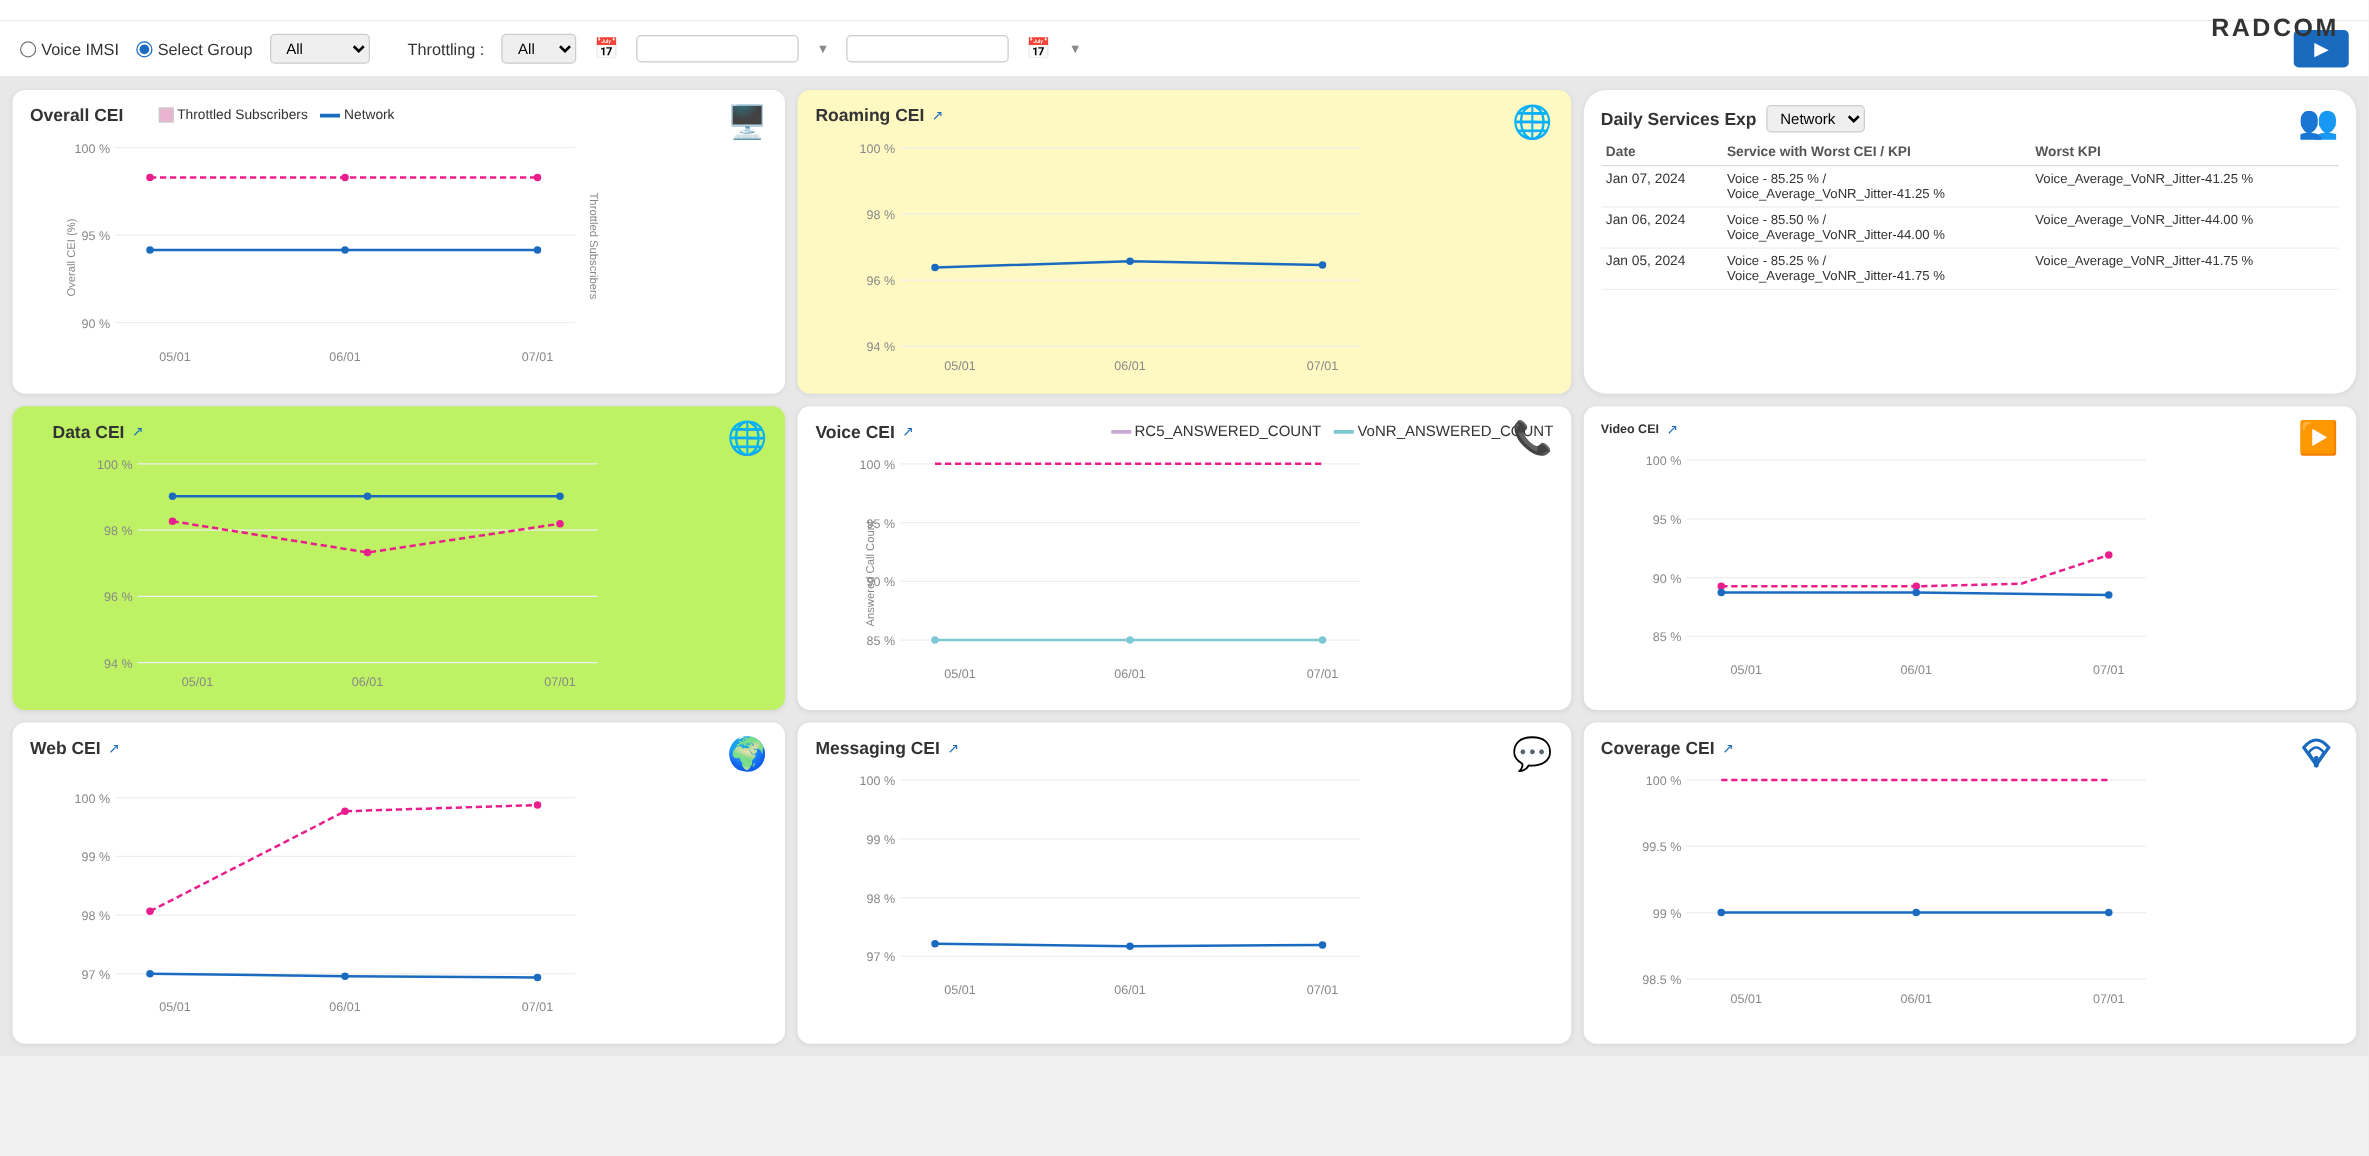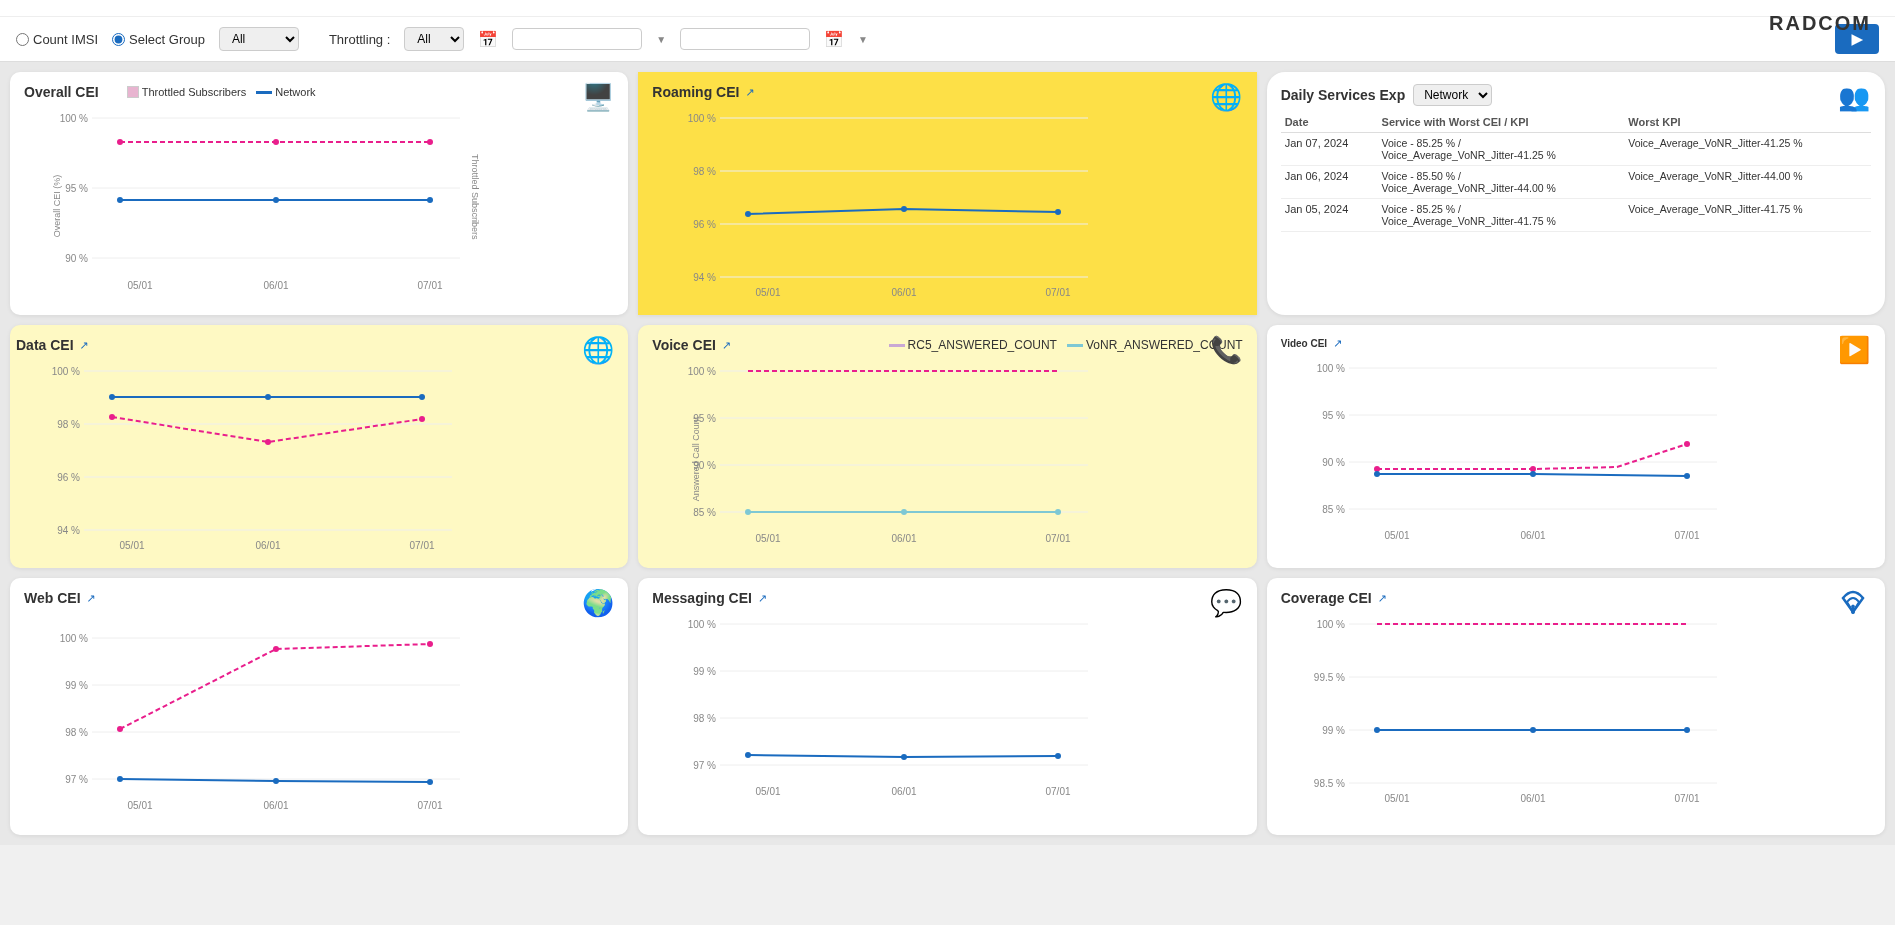--- a/index.html
+++ b/index.html
@@ -11,21 +11,21 @@
 <body>
 
 <div style="position:relative; background:#fff; padding:10px 0 6px;">
   <div style="position:absolute; top:12px; right:24px; font-size:20px; font-weight:bold; letter-spacing:2px; font-family:Arial Black, Arial, sans-serif;">RADCOM</div>
 </div>
 
 <div style="display:flex; align-items:center; padding:7px 16px; background:#fff; border-top:1px solid #eee; border-bottom:1px solid #ddd; gap:14px;">
   <div style="display:flex; gap:14px; align-items:center;">
     <label style="display:flex;align-items:center;gap:4px;font-size:13px;">
       <input type="radio" name="mode" style="">
-      <span>Count IMSI</span>
+      <span>Voice IMSI</span>
     </label>
     <label style="display:flex;align-items:center;gap:4px;font-size:13px;">
       <input type="radio" name="mode" checked="" style="accent-color: rgb(26, 107, 191);">
       <span>Select Group</span>
     </label>
   </div>
   <select style="border:1px solid #ccc;border-radius:4px;padding:3px 8px;font-size:12px;min-width:80px;">
     <option>All</option>
   </select>
   <span style="font-size:13px; margin-left:16px; font-weight:500;">Throttling :</span>
@@ -82,21 +82,21 @@
         <polyline points="60,96 216,96 370,96" fill="none" stroke="#1a6bbf" stroke-width="2"></polyline>
         <circle cx="60" cy="96" r="3" fill="#1a6bbf"></circle>
         <circle cx="216" cy="96" r="3" fill="#1a6bbf"></circle>
         <circle cx="370" cy="96" r="3" fill="#1a6bbf"></circle>
 
         <text x="412" y="50" font-size="9" fill="#888" transform="rotate(90,412,50)" text-anchor="start">Throttled Subscribers</text>
       </svg>
     </div>
   </div>
 
-  <div style="background:#fde047; border-radius:0; padding:12px 14px 8px; box-shadow:0 1px 4px rgba(0,0,0,0.08); position:relative;">
+  <div style="background:#fef9c3; border-radius:10px; padding:12px 14px 8px; box-shadow:0 1px 4px rgba(0,0,0,0.08); position:relative;">
     <div style="display:flex; align-items:center; gap:6px; margin-bottom:2px;">
       <span style="font-size:14px;font-weight:bold;">Roaming CEI</span>
       <span style="font-size:11px;color:#1a6bbf;cursor:pointer;">↗</span>
     </div>
     <div style="position:absolute;top:10px;right:14px;font-size:26px;color:#1a6bbf;">🌐</div>
     <div style="position:relative; margin-left:36px; margin-top:4px;">
       <svg width="420" height="200" viewBox="0 0 420 200">
         <text x="28" y="18" font-size="10" fill="#888" text-anchor="end">100 %</text>
         <text x="28" y="71" font-size="10" fill="#888" text-anchor="end">98 %</text>
         <text x="28" y="124" font-size="10" fill="#888" text-anchor="end">96 %</text>
@@ -146,21 +146,21 @@
   </tr>
           <tr>
     <td style="padding:4px;border-bottom:1px solid #eee;vertical-align:top;white-space:nowrap;font-size:11px;">Jan 05, 2024</td>
     <td style="padding:4px;border-bottom:1px solid #eee;vertical-align:top;font-size:10.5px;">Voice - 85.25 % /<br>Voice_Average_VoNR_Jitter-41.75 %</td>
     <td style="padding:4px;border-bottom:1px solid #eee;vertical-align:top;font-size:10.5px;">Voice_Average_VoNR_Jitter-41.75 %</td>
   </tr>
         </tbody>
     </table>
   </div>
 
-  <div style="background:#fef9c3; border-radius:10px; padding:12px 6px 8px; box-shadow:0 1px 4px rgba(0,0,0,0.08); position:relative;">
+  <div style="background:#bef264; border-radius:10px; padding:12px 32px 8px; box-shadow:0 1px 4px rgba(0,0,0,0.08); position:relative;">
     <div style="display:flex; align-items:center; gap:6px; margin-bottom:2px;">
       <span style="font-size:14px;font-weight:bold;">Data CEI</span>
       <span style="font-size:11px;color:#1a6bbf;cursor:pointer;">↗</span>
     </div>
     <div style="position:absolute;top:10px;right:14px;font-size:26px;color:#1a6bbf;">🌐</div>
     <div style="position:relative; margin-left:36px; margin-top:4px;">
       <svg width="420" height="200" viewBox="0 0 420 200">
         <text x="28" y="18" font-size="10" fill="#888" text-anchor="end">100 %</text>
         <text x="28" y="71" font-size="10" fill="#888" text-anchor="end">98 %</text>
         <text x="28" y="124" font-size="10" fill="#888" text-anchor="end">96 %</text>
@@ -179,21 +179,21 @@
         <circle cx="370" cy="40" r="3" fill="#1a6bbf"></circle>
 
         <polyline points="60,60 216,85 370,62" fill="none" stroke="#e91e8c" stroke-width="2" stroke-dasharray="5,3"></polyline>
         <circle cx="60" cy="60" r="3" fill="#e91e8c"></circle>
         <circle cx="216" cy="85" r="3" fill="#e91e8c"></circle>
         <circle cx="370" cy="62" r="3" fill="#e91e8c"></circle>
       </svg>
     </div>
   </div>
 
-  <div style="background:#fef9c3; border-radius:10px; padding:12px 14px 8px; box-shadow:0 1px 4px rgba(0,0,0,0.08); position:relative;">
+  <div style="background:#ffffff; border-radius:10px; padding:12px 14px 8px; box-shadow:0 1px 4px rgba(0,0,0,0.08); position:relative;">
     <div style="display:flex; align-items:center; gap:6px; margin-bottom:2px; flex-wrap:wrap;">
       <span style="font-size:14px;font-weight:bold;">Voice CEI</span>
       <span style="font-size:11px;color:#1a6bbf;cursor:pointer;">↗</span>
       <span style="margin-left:auto; display:flex; gap:10px; align-items:center; font-size:12px;">
         <span style="display:flex;align-items:center;gap:3px;">
             <span style="display:inline-block;width:16px;height:3px;background:#c9a8d4;"></span>
             <span>RC5_ANSWERED_COUNT</span>
           </span>
         <span style="display:flex;align-items:center;gap:3px;">
             <span style="display:inline-block;width:16px;height:3px;background:#7ec8d4;"></span>

